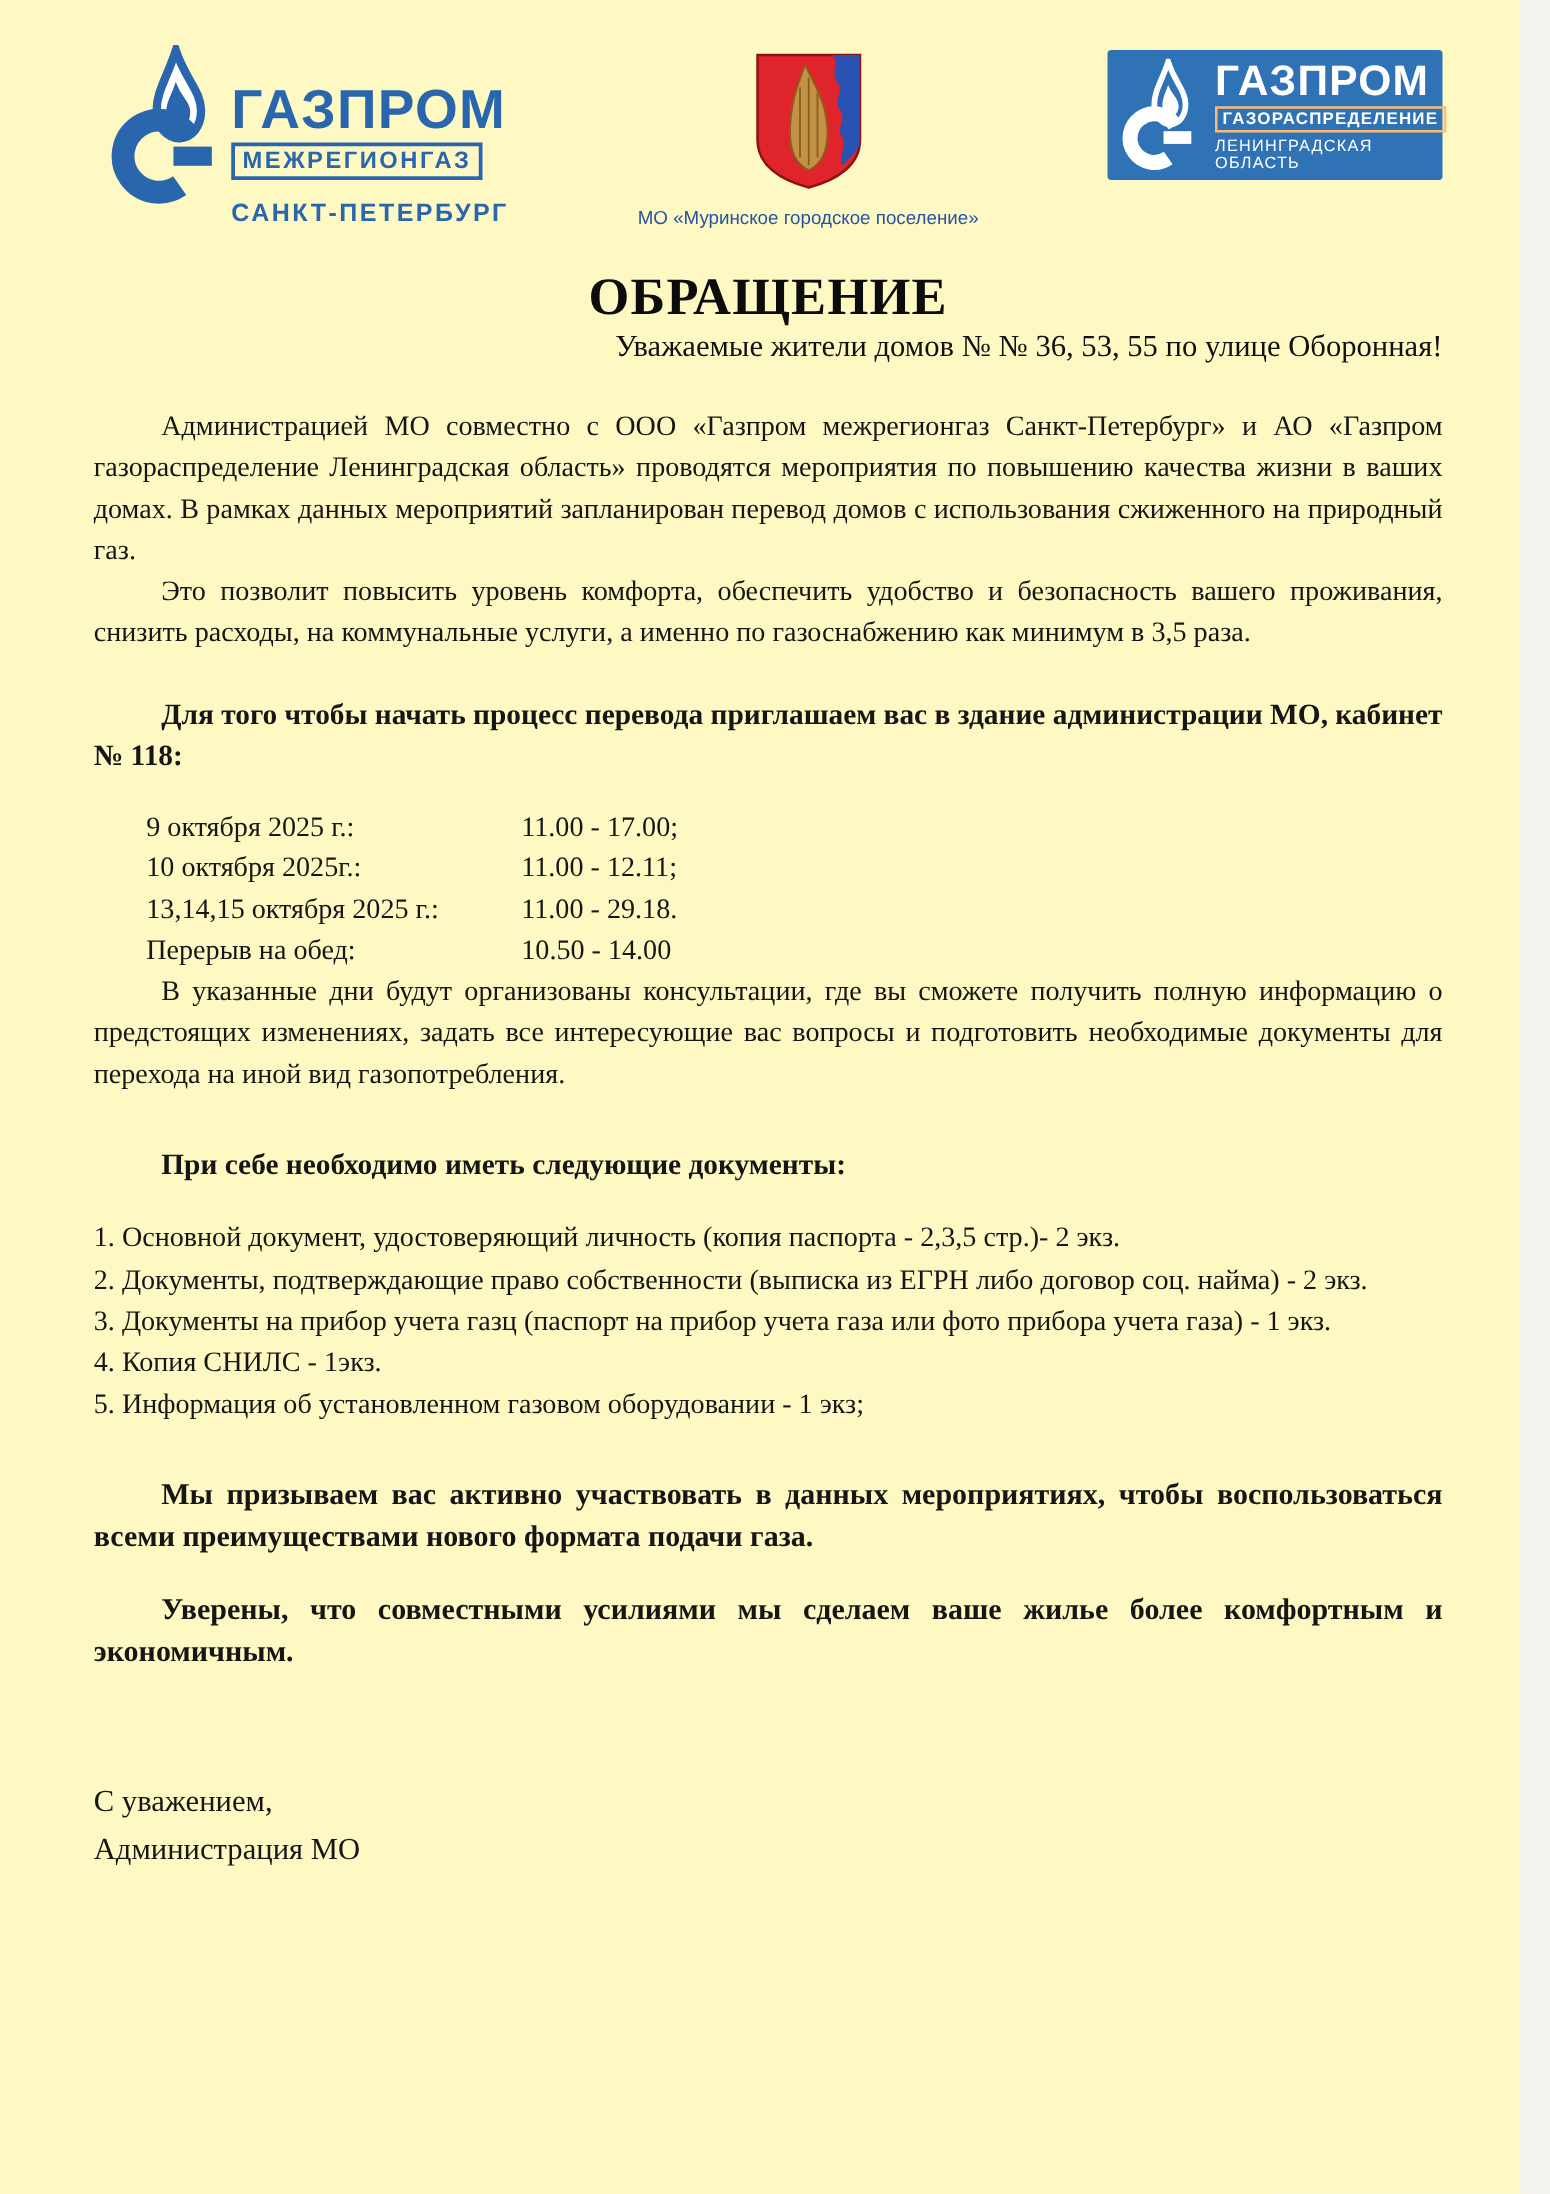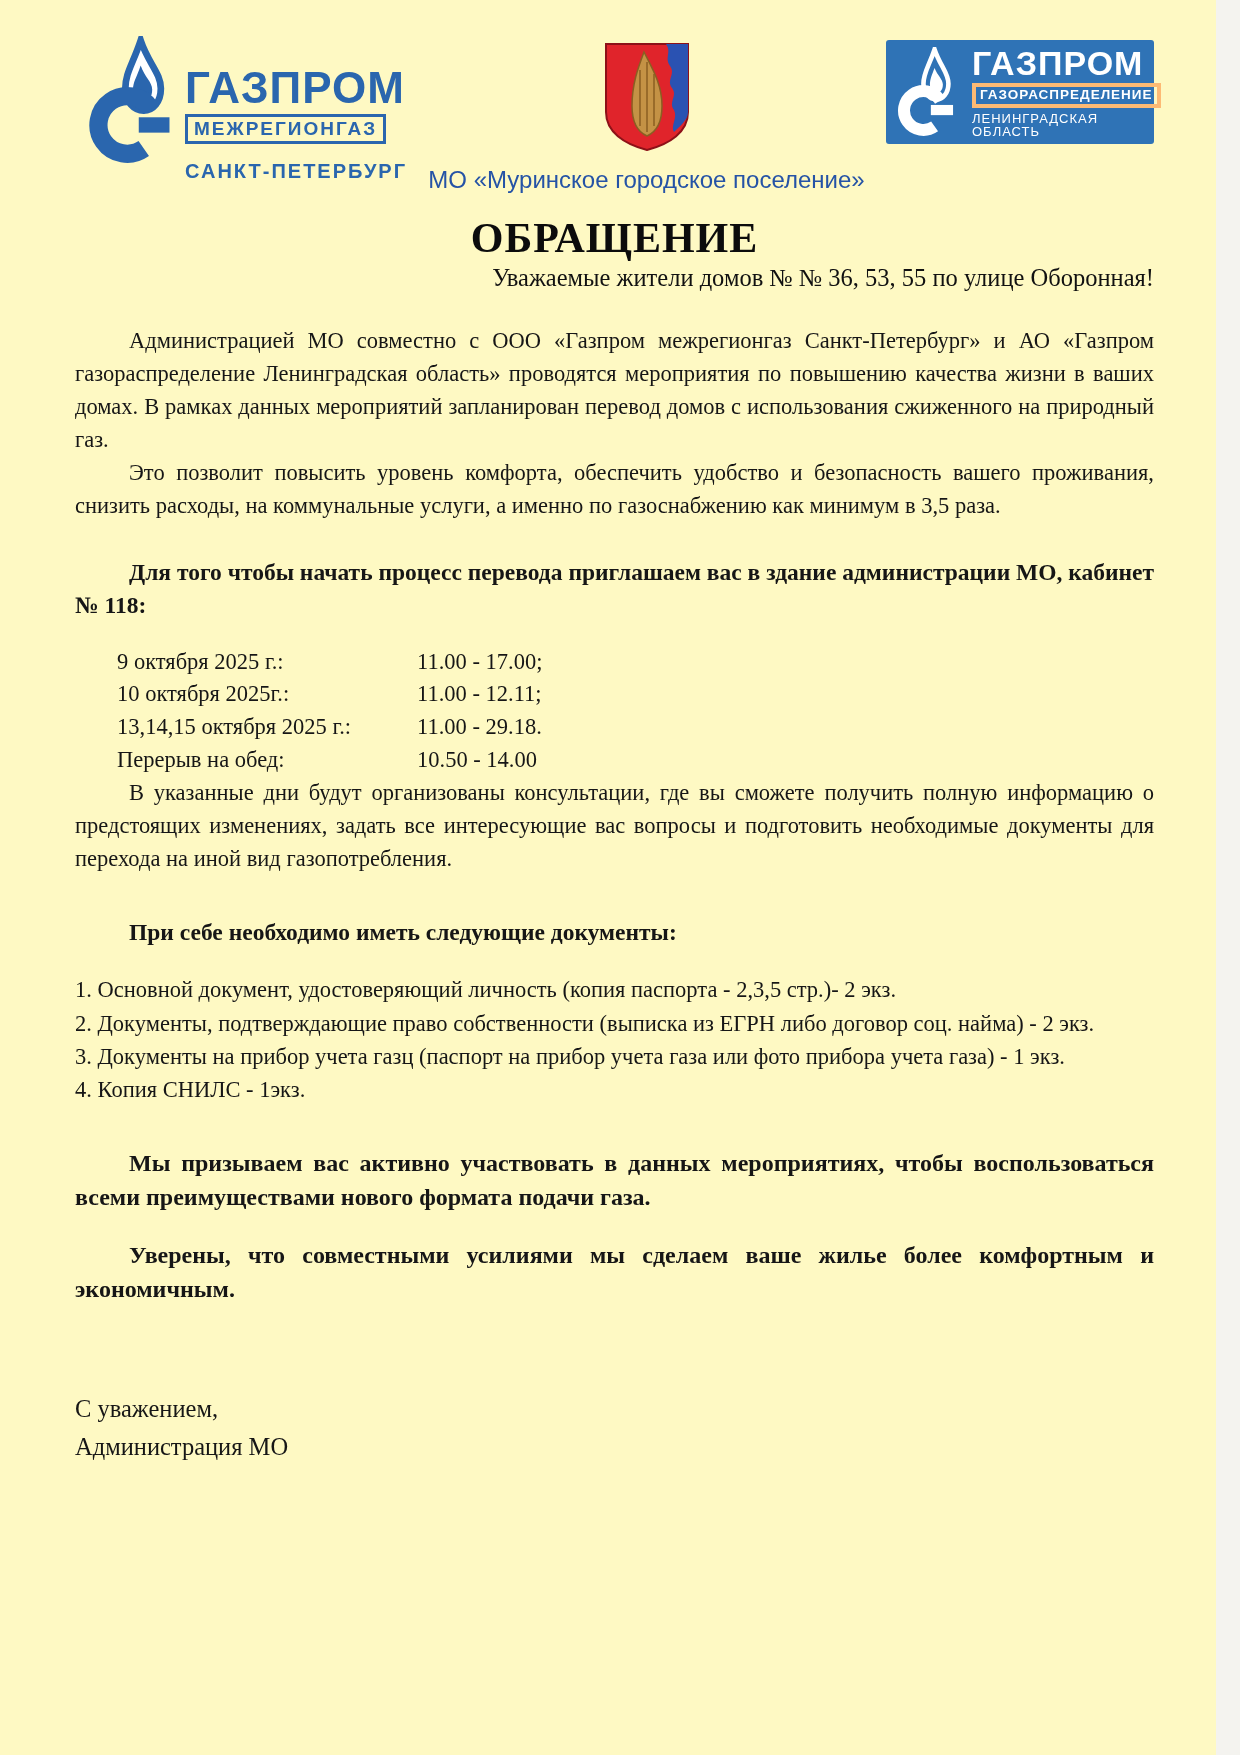--- a/index.html
+++ b/index.html
@@ -21,28 +21,28 @@
   .header{display:flex;justify-content:space-between;align-items:flex-start;height:152px;}
   .logo-left{display:flex;align-items:flex-start;gap:4px;margin-left:10px;margin-top:6px;}
   .logo-left .mark{width:96px;height:128px;}
   .logo-left .text{display:flex;flex-direction:column;margin-top:30px;}
   .ll-1{font-family:"Liberation Sans",sans-serif;font-weight:bold;color:#2a66ae;font-size:44px;letter-spacing:1px;line-height:1;}
   .ll-2{font-family:"Liberation Sans",sans-serif;font-weight:bold;color:#2a66ae;font-size:19px;letter-spacing:2px;
         border:3px solid #2a66ae;padding:1px 6px;margin-top:4px;align-self:flex-start;line-height:1.15;}
   .ll-3{font-family:"Liberation Sans",sans-serif;font-weight:bold;color:#2a66ae;font-size:20px;letter-spacing:2px;margin-top:16px;line-height:1.1;}
   .center-block{display:flex;flex-direction:column;align-items:center;margin-top:10px;}
   .arms{width:90px;height:112px;}
-  .arms-caption{margin-top:14px;font-family:"Liberation Sans",sans-serif;color:#2553a6;font-size:24px;white-space:nowrap;}
+  .arms-caption{margin-top:14px;font-family:"Liberation Sans",sans-serif;color:#2553a6;font-size:15px;white-space:nowrap;}
   .logo-right{margin-top:10px;width:268px;height:104px;background:#2f73b6;border-radius:3px;
               display:flex;align-items:center;padding:6px 10px 6px 6px;box-sizing:border-box;gap:6px;}
   .logo-right .mark{width:74px;height:90px;flex:none;}
   .lr-text{display:flex;flex-direction:column;align-items:flex-start;}
   .lr-1{font-family:"Liberation Sans",sans-serif;font-weight:bold;color:#ffffff;font-size:34px;line-height:1;letter-spacing:1px;}
   .lr-2{font-family:"Liberation Sans",sans-serif;font-weight:bold;color:#ffffff;font-size:13.5px;letter-spacing:1px;
-        border:4px solid #fdba74;padding:1px 4px;margin-top:3px;line-height:1.1;}
+        border:2px solid #fdba74;padding:1px 4px;margin-top:3px;line-height:1.1;}
   .lr-3{font-family:"Liberation Sans",sans-serif;color:#ffffff;font-size:13px;letter-spacing:1px;margin-top:4px;line-height:1;}
   
   .title{text-align:center;font-weight:bold;font-size:42px;letter-spacing:1px;margin-top:34px;line-height:1.05;color:#0c0c0c;}
   .subtitle{text-align:right;font-size:24.5px;margin-top:4px;color:#111;}
   
   .body-text{margin-top:32px;font-size:22.5px;line-height:1.47;}
   p.para{margin:0;text-align:justify;text-indent:54px;}
   p.para + p.para{margin-top:0px;}
   .invite{margin-top:34px;font-weight:bold;font-size:23.5px;text-align:justify;text-indent:54px;line-height:1.4;}
   .sched{margin-top:6px;}
@@ -139,20 +139,21 @@
 
     <p class="para">В указанные дни будут организованы консультации, где вы сможете получить полную информацию о предстоящих изменениях, задать все интересующие вас вопросы и подготовить необходимые документы для перехода на иной вид газопотребления.</p>
 
     <p class="docs-head">При себе необходимо иметь следующие документы:</p>
 
     <div>
       <p class="doc-item">1. Основной документ, удостоверяющий личность (копия паспорта - 2,3,5 стр.)- 2 экз.</p>
       <p class="doc-item">2. Документы, подтверждающие право собственности (выписка из ЕГРН либо договор соц. найма) -  2 экз.</p>
       <p class="doc-item">3. Документы на прибор учета газц (паспорт на прибор учета газа или фото прибора учета газа) -  1 экз.</p>
       <p class="doc-item">4. Копия СНИЛС -  1экз.</p>
+      <p class="doc-item">5. Информация об установленном газовом оборудовании -  1 экз;</p>
     </div>
 
     <p class="closing">Мы призываем вас активно участвовать в данных мероприятиях, чтобы воспользоваться всеми преимуществами нового формата подачи газа.</p>
     <p class="closing2">Уверены, что совместными усилиями мы сделаем ваше жилье более комфортным и экономичным.</p>
 
     <div class="signature">
       <div>С уважением,</div>
       <div>Администрация МО</div>
     </div>
 

